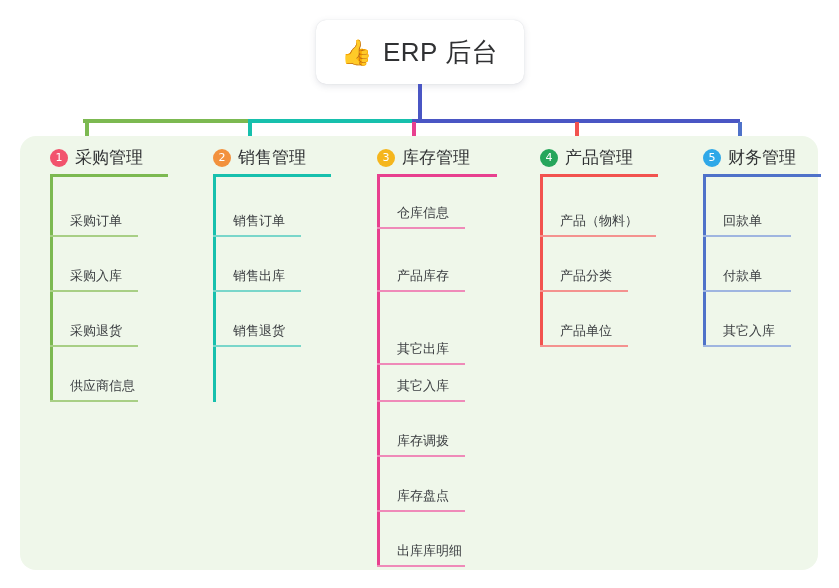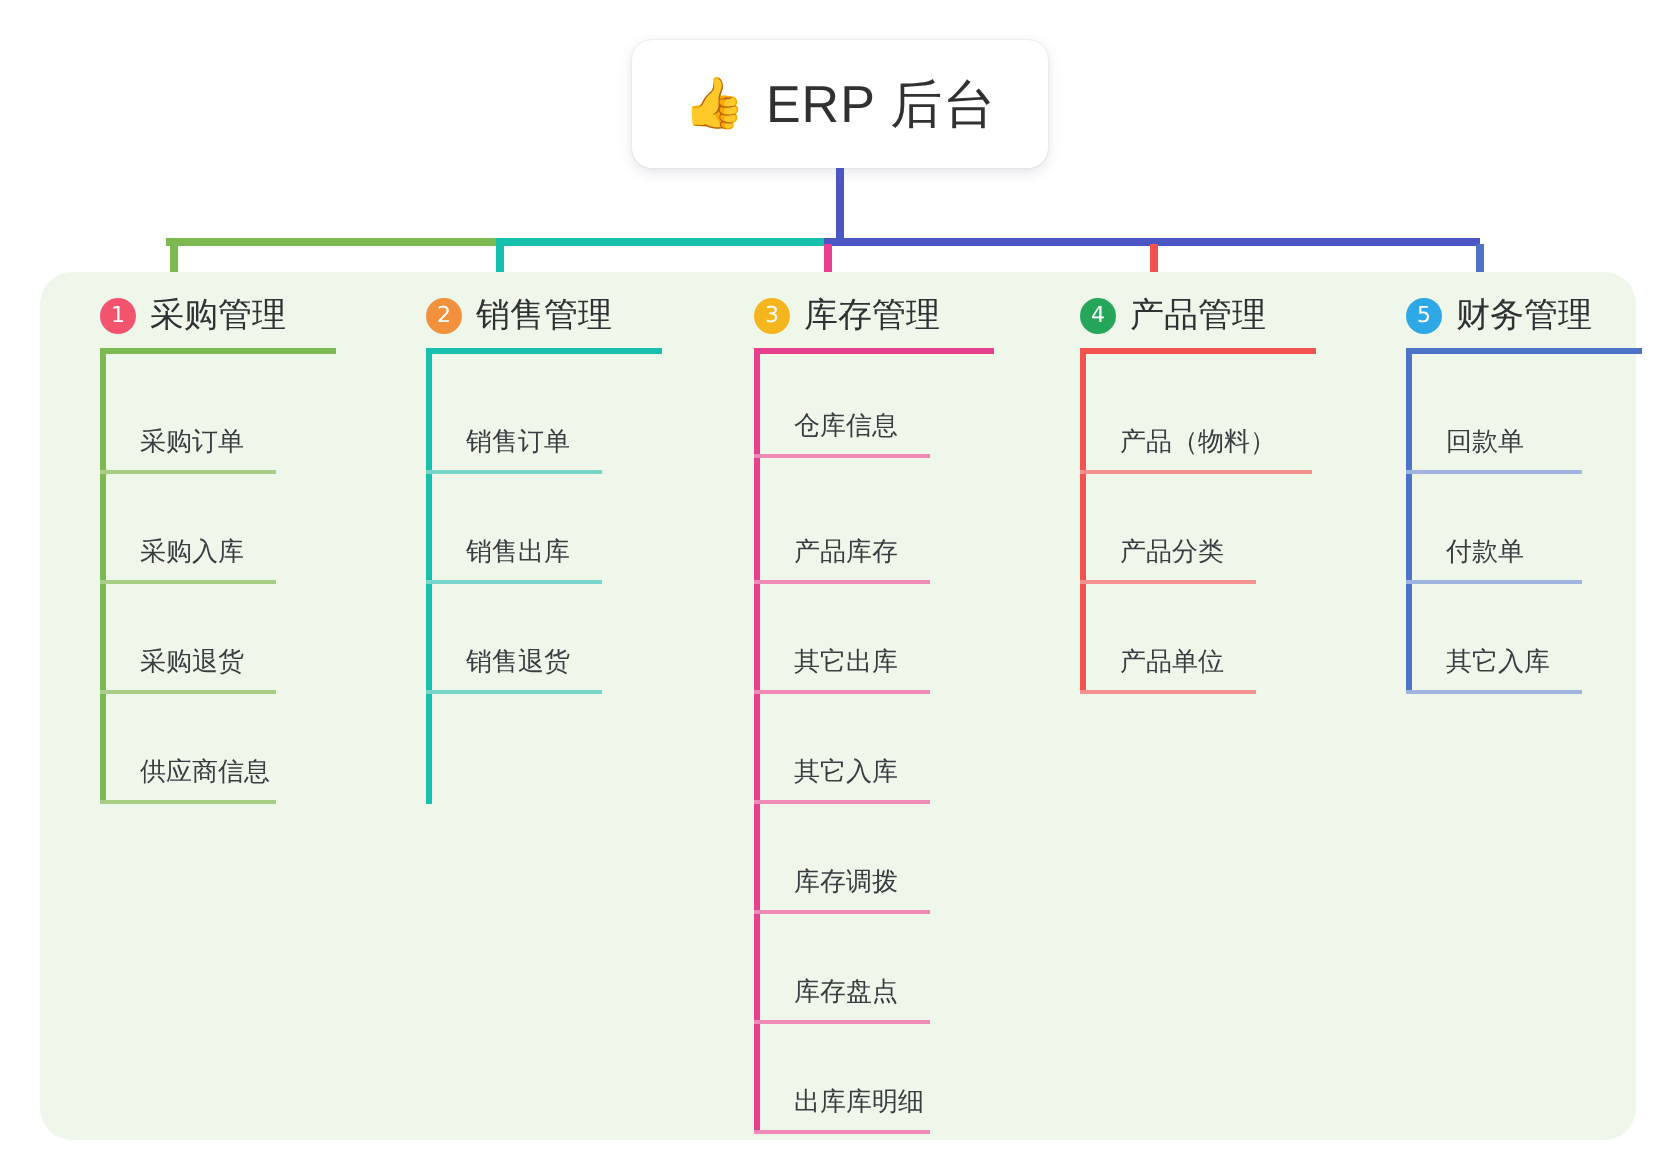--- a/index.html
+++ b/index.html
@@ -131,21 +131,21 @@
           <div class="head-rule" style="top: 38px; width: 120px; background: rgb(232, 64, 143);"></div>
           <div class="spine" style="left: 0px; top: 40px; height: 391px; background: rgb(232, 64, 143);"></div>
           <div class="item" style="top: 68px; width: 140px; height: 26px; text-align: center;">
             <span class="item-label">仓库信息</span>
             <div class="item-rule" style="width: 88px; background: rgb(239, 138, 185);"></div>
           </div>
           <div class="item" style="top: 131px; width: 140px; height: 26px;">
             <span class="item-label">产品库存</span>
             <div class="item-rule" style="width: 88px; background: rgb(239, 138, 185);"></div>
           </div>
-          <div class="item" style="top: 186px; width: 140px; height: 26px;">
+          <div class="item" style="top: 204px; width: 140px; height: 26px;">
             <span class="item-label">其它出库</span>
             <div class="item-rule" style="width: 88px; background: rgb(239, 138, 185);"></div>
           </div>
           <div class="item" style="top: 241px; width: 140px; height: 26px;">
             <span class="item-label">其它入库</span>
             <div class="item-rule" style="width: 88px; background: rgb(239, 138, 185);"></div>
           </div>
           <div class="item" style="top: 296px; width: 140px; height: 26px;">
             <span class="item-label">库存调拨</span>
             <div class="item-rule" style="width: 88px; background: rgb(239, 138, 185);"></div>

